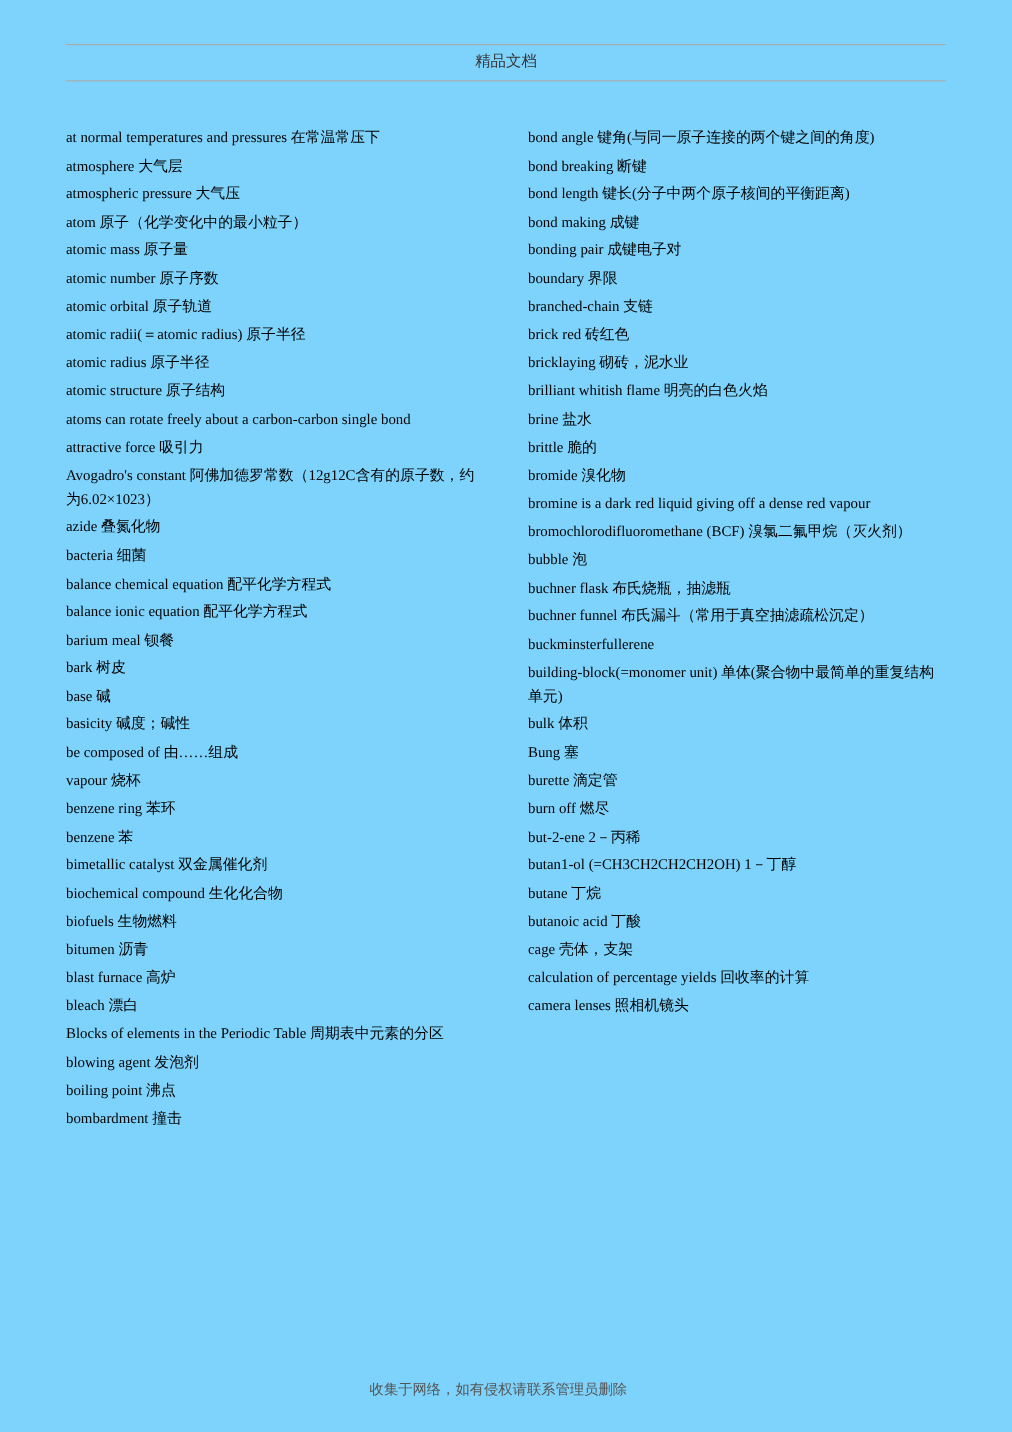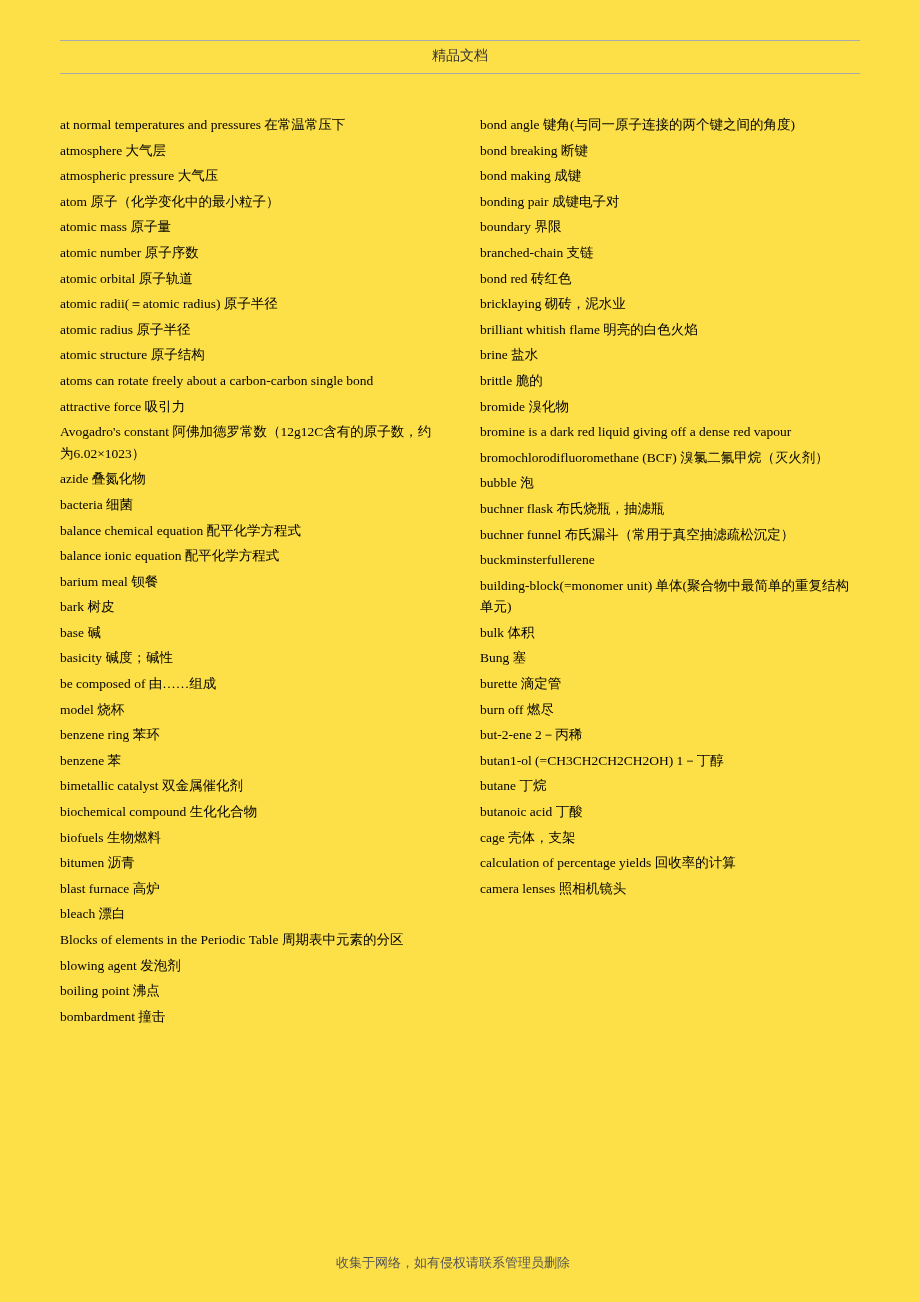--- a/index.html
+++ b/index.html
@@ -11,21 +11,21 @@
       background: #fff;
       font-family: "SimSun", "宋体", serif;
       font-size: 14px;
       color: #000;
       width: 920px;
       min-height: 1302px;
     }
     .page {
       width: 920px;
       min-height: 1302px;
-      background: #fde047;
+      background: #7dd3fc;
       position: relative;
       padding: 40px 60px 60px 60px;
     }
     .header-line {
       text-align: center;
       font-size: 14px;
       color: #333;
       margin-bottom: 18px;
       padding-bottom: 8px;
       border-bottom: 1px solid #aaa;
@@ -93,42 +93,43 @@
         <div class="entry"><span class="en">Avogadro's constant</span> <span class="zh">阿佛加德罗常数（12g12C含有的原子数，约为6.02×1023）</span></div>
         <div class="entry"><span class="en">azide</span> <span class="zh">叠氮化物</span></div>
         <div class="entry"><span class="en">bacteria</span> <span class="zh">细菌</span></div>
         <div class="entry"><span class="en">balance chemical equation</span> <span class="zh">配平化学方程式</span></div>
         <div class="entry"><span class="en">balance ionic equation</span> <span class="zh">配平化学方程式</span></div>
         <div class="entry"><span class="en">barium meal</span> <span class="zh">钡餐</span></div>
         <div class="entry"><span class="en">bark</span> <span class="zh">树皮</span></div>
         <div class="entry"><span class="en">base</span> <span class="zh">碱</span></div>
         <div class="entry"><span class="en">basicity</span> <span class="zh">碱度；碱性</span></div>
         <div class="entry"><span class="en">be composed of</span> <span class="zh">由……组成</span></div>
-        <div class="entry"><span class="en">model</span> <span class="zh">烧杯</span></div>
+        <div class="entry"><span class="en">vapour</span> <span class="zh">烧杯</span></div>
         <div class="entry"><span class="en">benzene ring</span> <span class="zh">苯环</span></div>
         <div class="entry"><span class="en">benzene</span> <span class="zh">苯</span></div>
         <div class="entry"><span class="en">bimetallic catalyst</span> <span class="zh">双金属催化剂</span></div>
         <div class="entry"><span class="en">biochemical compound</span> <span class="zh">生化化合物</span></div>
         <div class="entry"><span class="en">biofuels</span> <span class="zh">生物燃料</span></div>
         <div class="entry"><span class="en">bitumen</span> <span class="zh">沥青</span></div>
         <div class="entry"><span class="en">blast furnace</span> <span class="zh">高炉</span></div>
         <div class="entry"><span class="en">bleach</span> <span class="zh">漂白</span></div>
         <div class="entry"><span class="en">Blocks of elements in the Periodic Table</span> <span class="zh">周期表中元素的分区</span></div>
         <div class="entry"><span class="en">blowing agent</span> <span class="zh">发泡剂</span></div>
         <div class="entry"><span class="en">boiling point</span> <span class="zh">沸点</span></div>
         <div class="entry"><span class="en">bombardment</span> <span class="zh">撞击</span></div>
       </div>
     <div class="right-col" id="right-col">
         <div class="entry"><span class="en">bond angle</span> <span class="zh">键角(与同一原子连接的两个键之间的角度)</span></div>
         <div class="entry"><span class="en">bond breaking</span> <span class="zh">断键</span></div>
+        <div class="entry"><span class="en">bond length</span> <span class="zh">键长(分子中两个原子核间的平衡距离)</span></div>
         <div class="entry"><span class="en">bond making</span> <span class="zh">成键</span></div>
         <div class="entry"><span class="en">bonding pair</span> <span class="zh">成键电子对</span></div>
         <div class="entry"><span class="en">boundary</span> <span class="zh">界限</span></div>
         <div class="entry"><span class="en">branched-chain</span> <span class="zh">支链</span></div>
-        <div class="entry"><span class="en">bond red</span> <span class="zh">砖红色</span></div>
+        <div class="entry"><span class="en">brick red</span> <span class="zh">砖红色</span></div>
         <div class="entry"><span class="en">bricklaying</span> <span class="zh">砌砖，泥水业</span></div>
         <div class="entry"><span class="en">brilliant whitish flame</span> <span class="zh">明亮的白色火焰</span></div>
         <div class="entry"><span class="en">brine</span> <span class="zh">盐水</span></div>
         <div class="entry"><span class="en">brittle</span> <span class="zh">脆的</span></div>
         <div class="entry"><span class="en">bromide</span> <span class="zh">溴化物</span></div>
         <div class="entry"><span class="en">bromine is a dark red liquid giving off a dense red vapour</span></div>
         <div class="entry"><span class="en">bromochlorodifluoromethane (BCF)</span> <span class="zh">溴氯二氟甲烷（灭火剂）</span></div>
         <div class="entry"><span class="en">bubble</span> <span class="zh">泡</span></div>
         <div class="entry"><span class="en">buchner flask</span> <span class="zh">布氏烧瓶，抽滤瓶</span></div>
         <div class="entry"><span class="en">buchner funnel</span> <span class="zh">布氏漏斗（常用于真空抽滤疏松沉定）</span></div>

